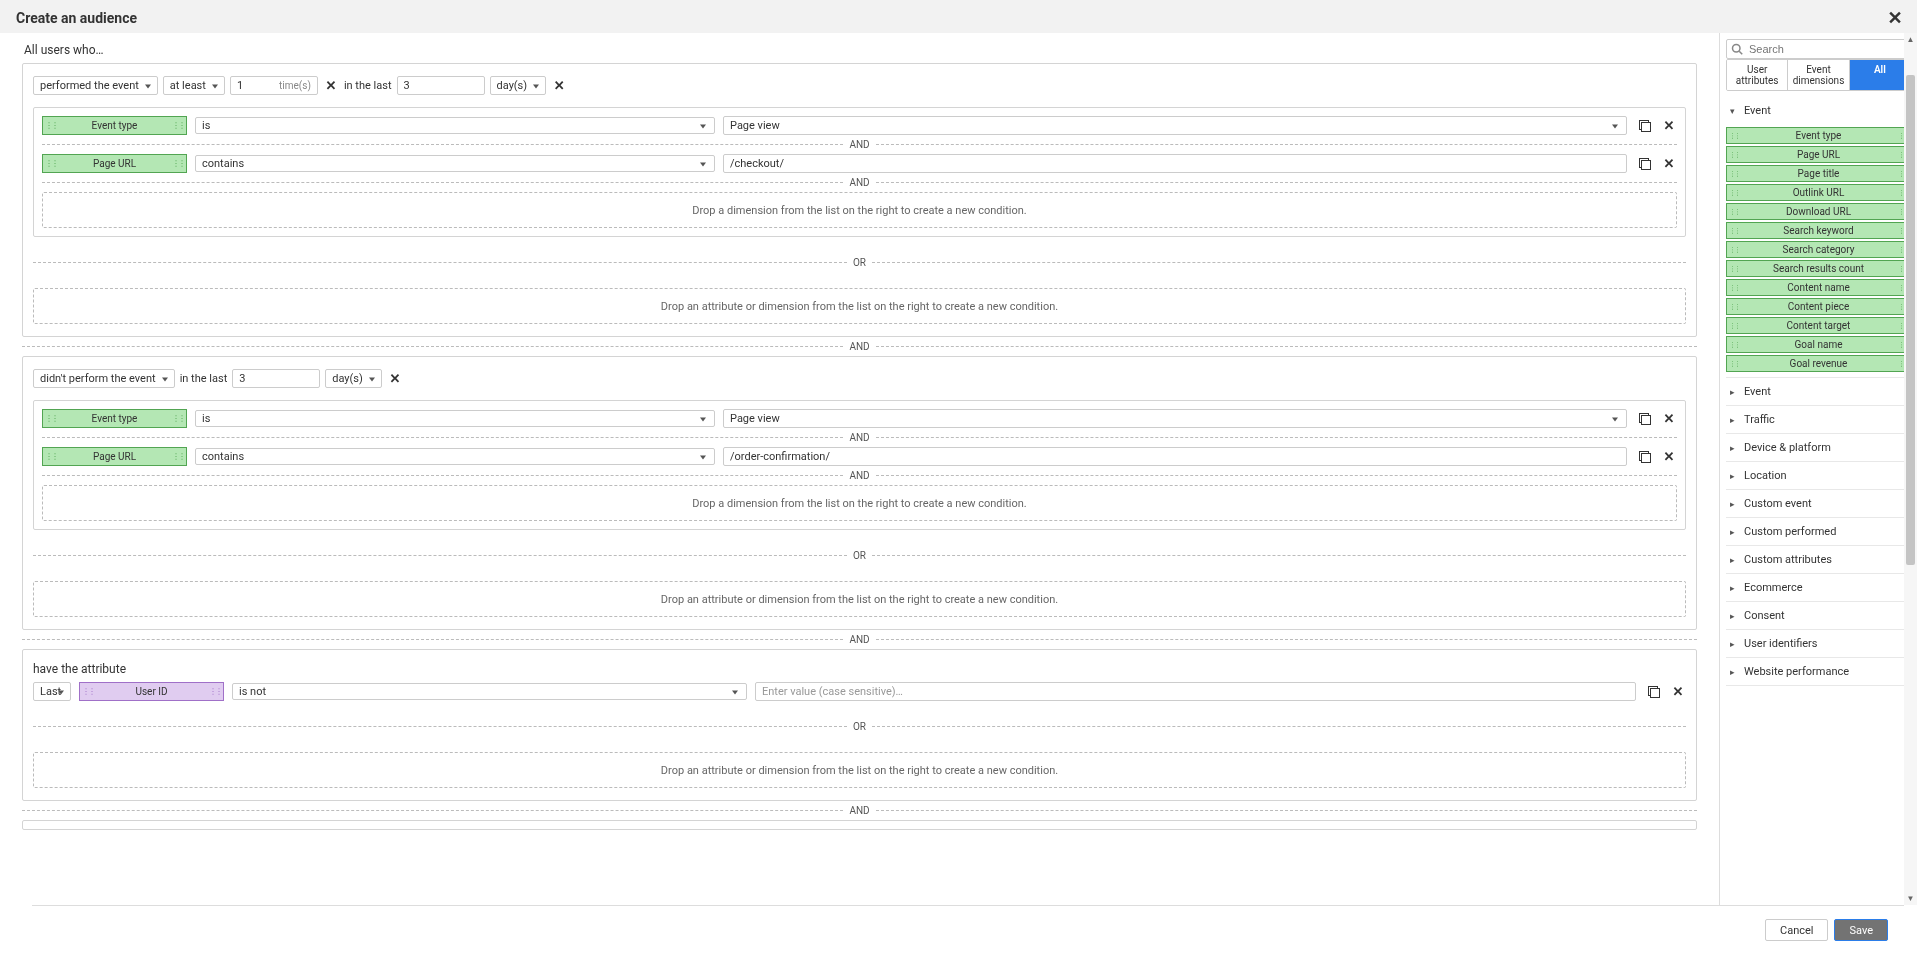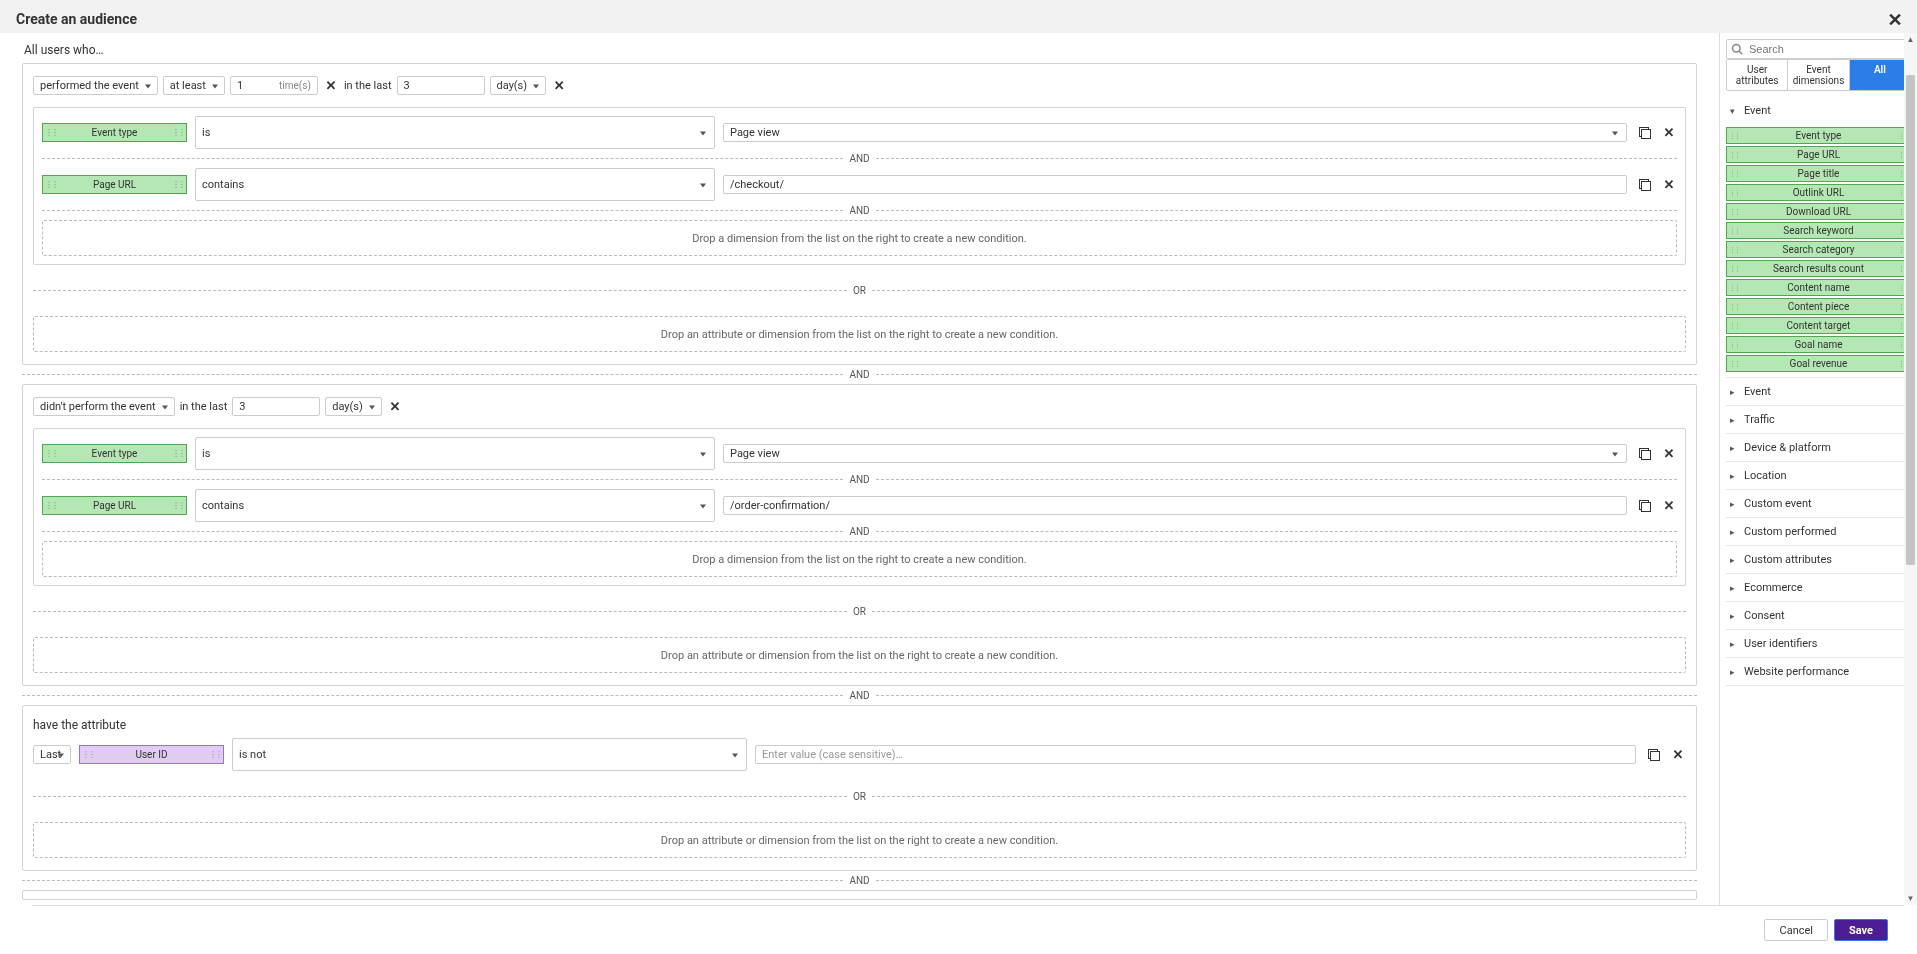--- a/index.html
+++ b/index.html
@@ -1,18 +1,18 @@
 <!DOCTYPE html>
 <html><head>
 <meta charset="utf-8">
 <style>
 * { box-sizing: border-box; margin: 0; padding: 0; }
 body { font-family: -apple-system, BlinkMacSystemFont, "Segoe UI", Roboto, Arial, sans-serif; font-size: 12px; color: #333; background: #fff; overflow: hidden; }
 
-.header { height: 39px; background: #f2f2f2; border-bottom: 1px solid #ef4444; display: flex; align-items: center; padding: 0 16px; position: relative; }
+.header { height: 39px; background: #f2f2f2; border-bottom: 4px solid #ef4444; display: flex; align-items: center; padding: 0 16px; position: relative; }
 .header-title { font-size: 14px; font-weight: 700; }
 .header-close { position: absolute; right: 8px; top: 0; bottom: 0; width: 28px; display: flex; align-items: center; justify-content: center; cursor: pointer; font-size: 18px; font-weight: 700; }
 
 .body-wrap { position: absolute; top: 33px; bottom: 49px; left: 0; right: 0; display: flex; }
 .main { flex: 1; overflow-y: auto; padding: 6px 8px 16px 8px; background: #fff; position: relative; }
 
 .intro { font-size: 12px; padding: 4px 16px 6px 16px; }
 
 .section-box { border: 1px solid #d4d4d4; border-radius: 2px; margin: 0 14px 0 14px; padding: 12px 10px; background: #fff; }
 
@@ -32,21 +32,21 @@
 .cond-row { display: flex; align-items: center; gap: 8px; }
 
 .dim-chip { width: 145px; height: 19px; border: 1px solid #52a552; background: #b4e7b4; display: flex; align-items: center; justify-content: center; font-size: 10px; position: relative; cursor: move; }
 .dim-chip::before, .dim-chip::after { content: "⋮⋮"; position: absolute; font-size: 8px; color: #52a552; letter-spacing: -2px; }
 .dim-chip::before { left: 2px; }
 .dim-chip::after { right: 2px; }
 
 .dim-chip.purple { background: #e0ccf0; border-color: #a070c8; }
 .dim-chip.purple::before, .dim-chip.purple::after { color: #a070c8; }
 
-.op-select { flex: 0 0 520px; border: 1px solid #ccc; border-radius: 2px; height: 33px; display: flex; align-items: center; padding: 0 18px 0 6px; font-size: 11px; position: relative; background: #fff; cursor: pointer; }
+.op-select { flex: 0 0 520px; border: 1px solid #ccc; border-radius: 2px; height: 17px; display: flex; align-items: center; padding: 0 18px 0 6px; font-size: 11px; position: relative; background: #fff; cursor: pointer; }
 .op-select::after { content: ""; position: absolute; right: 8px; top: 50%; transform: translateY(-35%); border-left: 3px solid transparent; border-right: 3px solid transparent; border-top: 4px solid #555; }
 .op-select.short { flex: 0 0 515px; }
 
 .val-select { flex: 1; border: 1px solid #ccc; border-radius: 2px; height: 19px; display: flex; align-items: center; padding: 0 18px 0 6px; font-size: 11px; position: relative; background: #fff; cursor: pointer; }
 .val-select::after { content: ""; position: absolute; right: 8px; top: 50%; transform: translateY(-35%); border-left: 3px solid transparent; border-right: 3px solid transparent; border-top: 4px solid #555; }
 .val-select.noarr::after { display: none; }
 
 .icon-btn { width: 18px; height: 18px; display: flex; align-items: center; justify-content: center; cursor: pointer; }
 .copy-icon { width: 11px; height: 11px; position: relative; }
 .copy-icon::before { content: ""; position: absolute; width: 8px; height: 8px; border: 1.5px solid #333; top: 0; left: 0; background: #fff; }
@@ -84,21 +84,21 @@
 .cat-arrow { width: 10px; margin-right: 4px; font-size: 9px; color: #555; }
 .cat-body { padding: 3px 0; }
 
 .drag-chip { height: 17px; border: 1px solid #52a552; background: #b4e7b4; display: flex; align-items: center; justify-content: center; font-size: 10px; position: relative; margin-bottom: 2px; cursor: move; }
 .drag-chip::before, .drag-chip::after { content: "⋮⋮"; position: absolute; font-size: 7px; color: #52a552; letter-spacing: -2px; }
 .drag-chip::before { left: 2px; }
 .drag-chip::after { right: 2px; }
 
 .footer { position: absolute; bottom: 0; left: 0; right: 13px; height: 49px; border-top: 1px solid #ddd; background: #fff; display: flex; align-items: center; justify-content: flex-end; padding: 0 16px; gap: 6px; margin-left: 32px; }
 .btn { height: 22px; padding: 0 14px; border: 1px solid #ccc; border-radius: 2px; background: #fff; font-size: 11px; cursor: pointer; display: flex; align-items: center; }
-.btn.primary { background: #4c1d95; color: #fff; border-color: #2b7de9; font-weight: 700; }
+.btn.primary { background: #737373; color: #fff; border-color: #2b7de9; font-weight: 400; }
 
 .vscroll { position: absolute; right: 0; top: 33px; bottom: 49px; width: 13px; background: #f6f6f6; }
 .vscroll-top { position: absolute; top:0; left:0; right:0; height:13px; display:flex; align-items:center; justify-content:center; font-size:8px; color:#666; }
 .vscroll-bot { position: absolute; bottom:0; left:0; right:0; height:13px; display:flex; align-items:center; justify-content:center; font-size:8px; color:#666; }
 .vscroll-thumb { position: absolute; left:2px; right:2px; top: 42px; height: 490px; background: #c4c4c4; border-radius: 2px; }
 
 .input-placeholder { color: #999; }
 </style>
 </head>
 <body>

